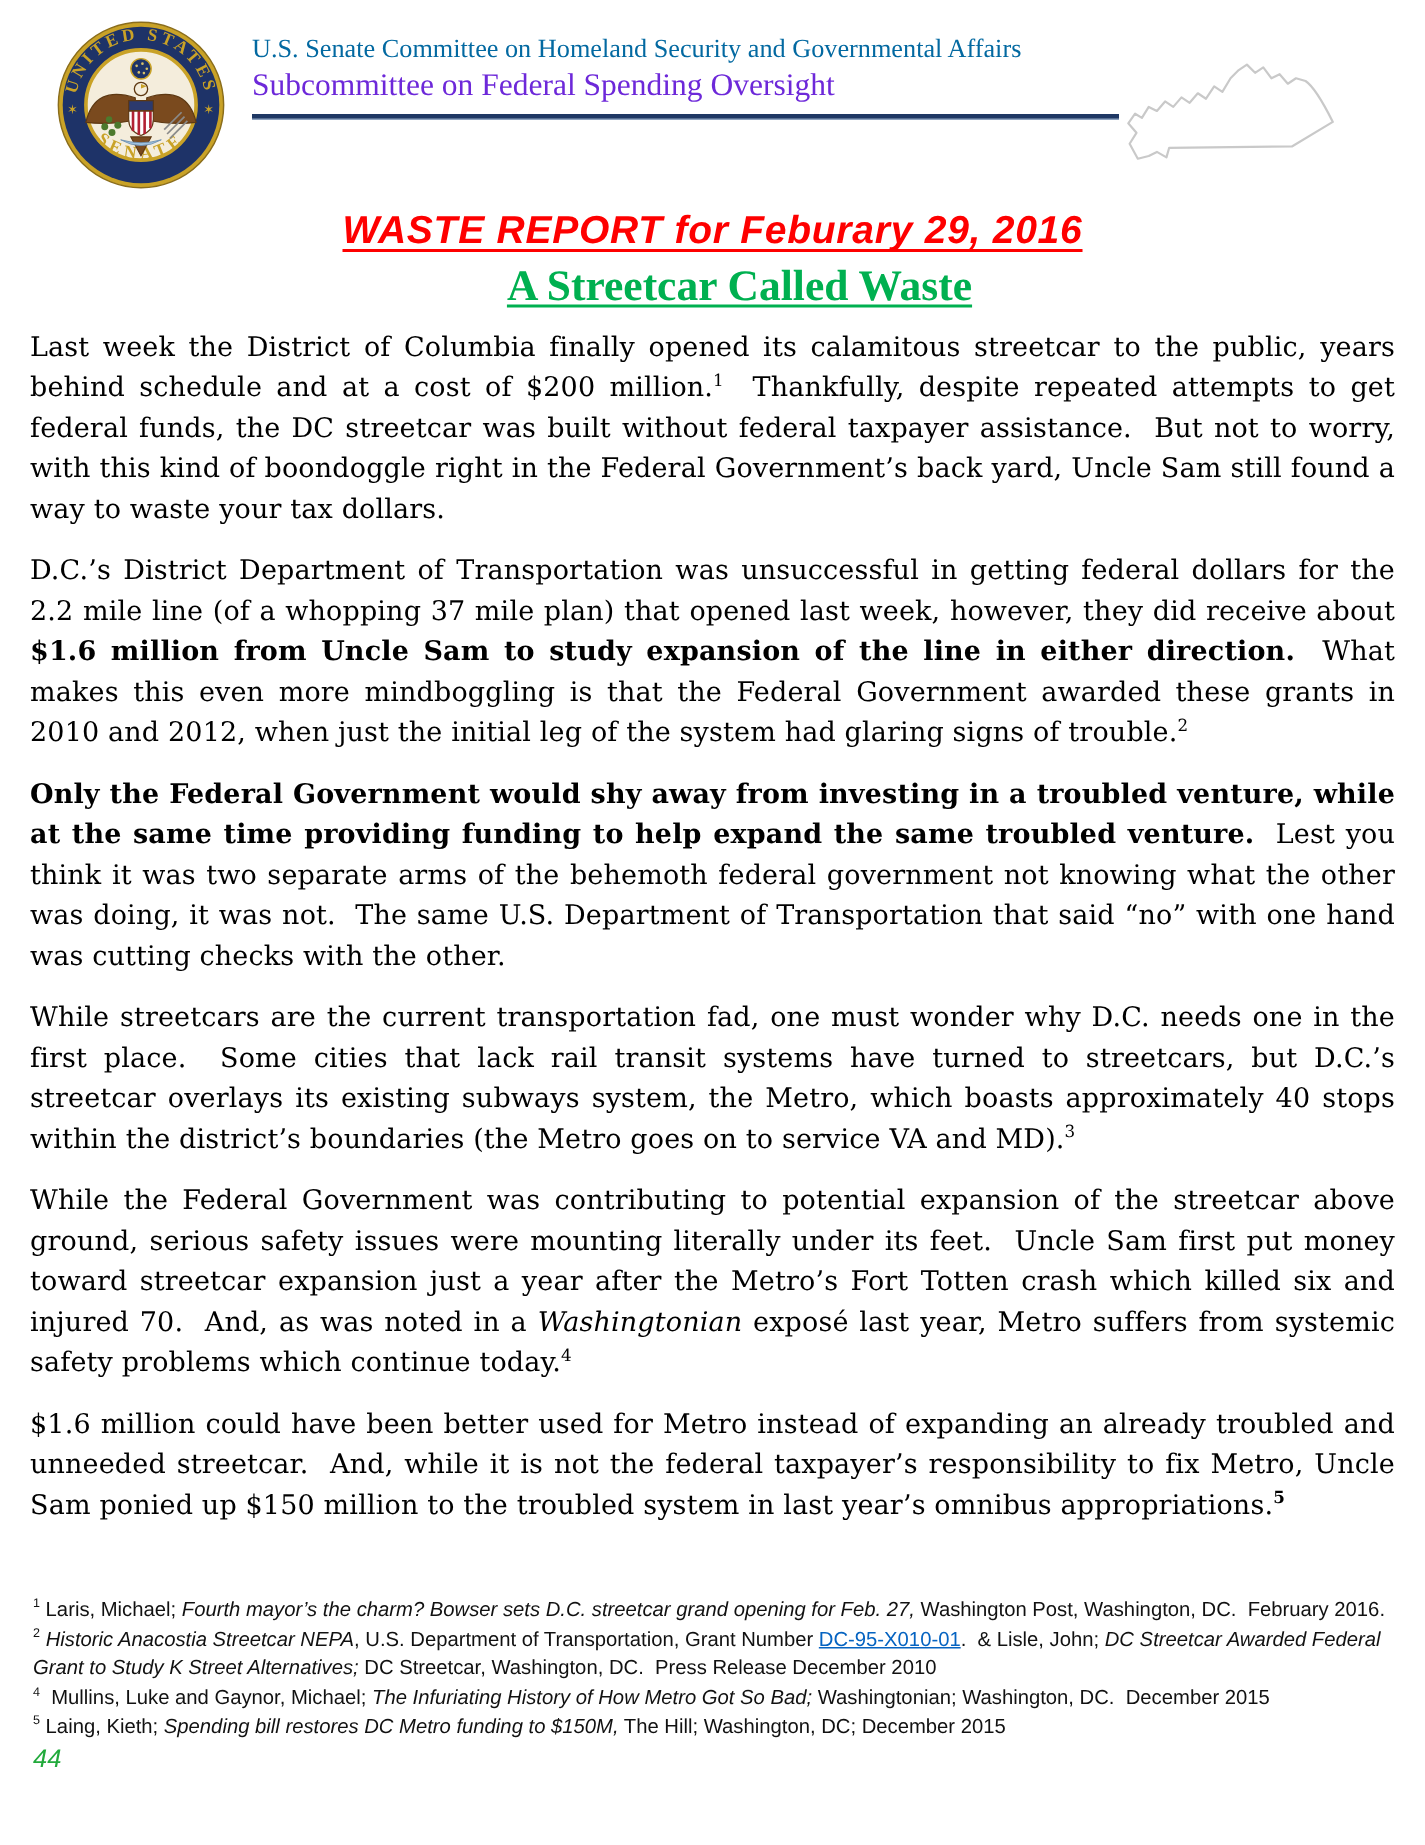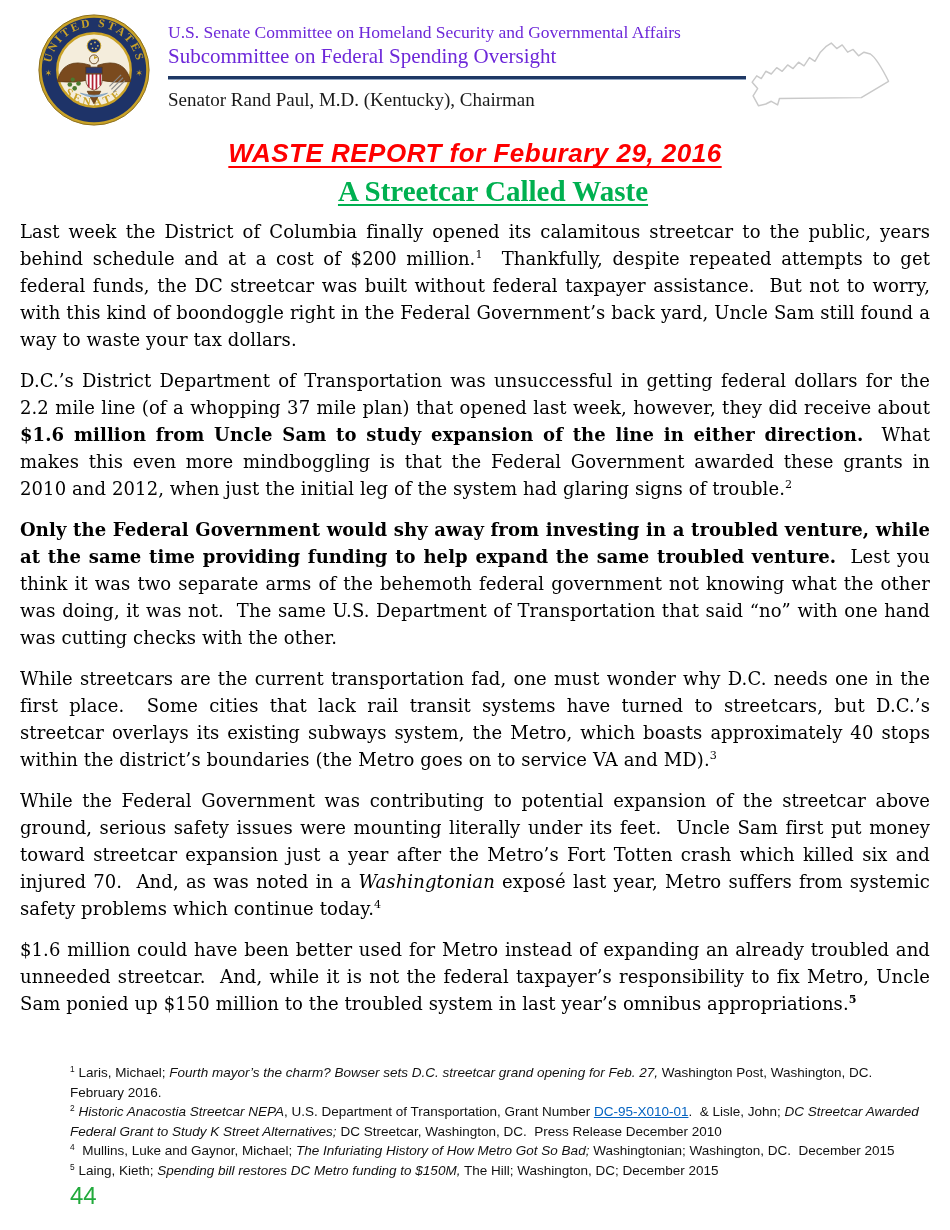--- a/index.html
+++ b/index.html
@@ -6,21 +6,21 @@
   .page{
     width:950px;height:1230px;margin:0 auto;background:#fff;
     overflow:hidden;position:relative;
     font-family:"DejaVu Serif",serif;color:var(--text-black,#000);
     box-sizing:border-box;
   }
   
   .masthead{display:flex;align-items:flex-start;padding:12px 14px 0 36px;}
   .seal{width:116px;height:116px;flex:0 0 auto;}
   .head-text{margin-left:16px;width:578px;flex:0 0 auto;padding-top:10px;}
-  .committee{font-family:"Liberation Serif",serif;font-size:17.5px;color:#6d28d9;white-space:nowrap;}
+  .committee{font-family:"Liberation Serif",serif;font-size:17.5px;color:#0369a1;white-space:nowrap;}
   .subcommittee{font-family:"Liberation Serif",serif;font-size:21px;color:#6d28d9;white-space:nowrap;margin-top:1px;}
   .head-divider{height:3px;background:var(--divider-navy,#1F3864);margin:7px 0 9px 0;border-bottom:1px solid #8ea3c0;}
   .chairman{font-family:"Liberation Serif",serif;font-size:19px;color:#1a1a1a;white-space:nowrap;}
   .kentucky{margin-left:auto;margin-top:12px;width:196px;height:100px;flex:0 0 auto;}
   
   .title-red{
     margin-top:10px;text-align:center;
     font-family:"Liberation Sans",sans-serif;font-weight:700;font-style:italic;
     font-size:26px;letter-spacing:.5px;color:var(--title-red,#FE0000);
     text-decoration:underline;text-decoration-thickness:2px;text-underline-offset:4px;
@@ -39,25 +39,25 @@
   .body p{
     margin:0 0 14px 0;font-size:18px;line-height:27px;
     text-align:justify;letter-spacing:.1px;
   }
   .run-b{font-weight:700;margin-top:44px;}
   .run-i{font-style:italic;}
   .run-sup,.run-supb{font-size:62%;vertical-align:super;line-height:0;}
   .run-supb{font-weight:700;}
   .run-link{color:var(--link-blue,#0563C1);text-decoration:underline;cursor:pointer;}
   
-  .footnotes{padding:0 22px;margin-top:46px;font-family:"Liberation Sans",sans-serif;margin-left:48px;}
+  .footnotes{padding:0 22px;margin-top:46px;font-family:"Liberation Sans",sans-serif;}
   .footnote{font-size:13.5px;line-height:19.5px;color:#111;}
   .page-number{
-    font-family:"Liberation Sans",sans-serif;font-size:24px;
-    color:var(--page-green,#22AA3C);margin-top:2px;
+    font-family:"Liberation Sans",sans-serif;font-size:17px;
+    color:var(--page-green,#22AA3C);margin-top:2px;font-style:italic;
   }
 </style>
 </head>
 <body>
 
 <div class="page">
 
   <div class="masthead">
 
     <svg class="seal" viewBox="0 0 120 120">
@@ -119,21 +119,20 @@
         <path d="M51.5 57 h17 v7 h-17 Z" fill="none" stroke="#5d3812" stroke-width="0.8"></path>
 
         <path d="M46 84 Q60 92 74 84 Q60 88 46 84 Z" fill="#9FC2E0" stroke="#6c8fb0" stroke-width="0.6"></path>
       </g>
     </svg>
 
     <div class="head-text">
       <div class="committee">U.S. Senate Committee on Homeland Security and Governmental Affairs</div>
       <div class="subcommittee">Subcommittee on Federal Spending Oversight</div>
       <div class="head-divider"></div>
-      <div class="chairman">Senator Rand Paul, M.D. (Kentucky), Chairman</div>
     </div>
 
     <svg class="kentucky" viewBox="0 0 210 110">
       <path d="M 4 64 L 9 57 L 14 60 L 19 52 L 25 55 L 31 48 L 37 52 L 43 45 L 49 49 L 55 42 L 61 46 L 67 37 L 73 41 L 79 31 L 85 25 L 91 21 L 97 27 L 103 23 L 109 31 L 115 28 L 121 35 L 127 31 L 134 33 C 140 37 148 51 154 63 L 124 81 L 34 82 L 32 89 L 25 85 L 19 88 L 11 90 L 5 79 L 10 71 Z" fill="#ffffff" stroke="var(--state-outline-gray,#C9C9C9)" stroke-width="1.6" stroke-linejoin="round"></path>
     </svg>
   </div>
 
   <div class="title-red">WASTE REPORT for Feburary 29, 2016</div>
   <div class="title-green">A Streetcar Called Waste</div>
 

